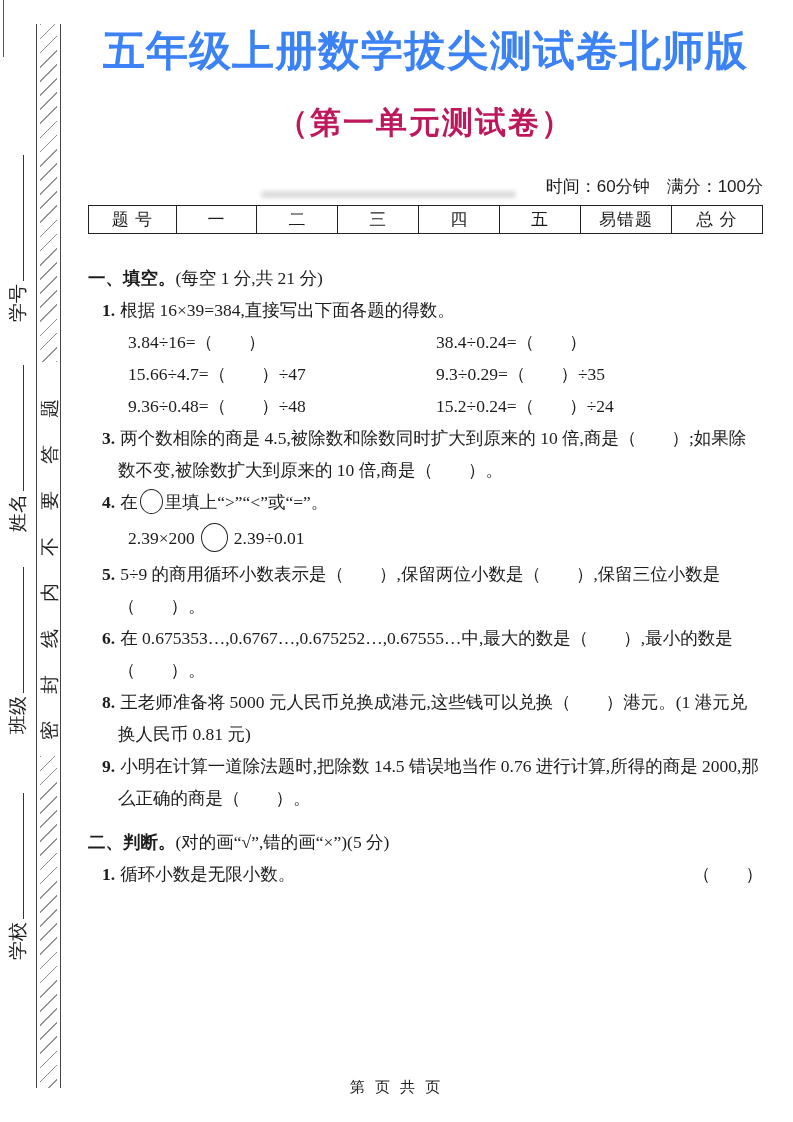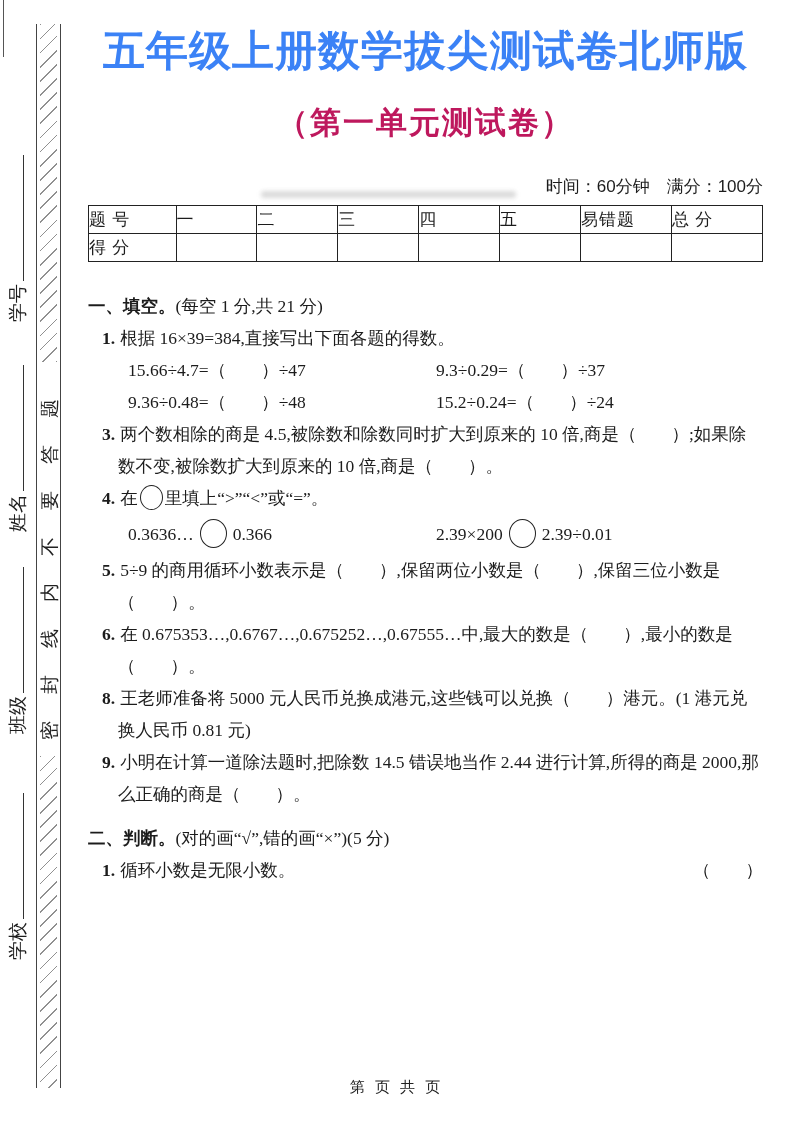--- a/index.html
+++ b/index.html
@@ -53,21 +53,21 @@
   }
   .smudge{
     width:255px;height:7px;margin-right:30px;border-radius:3px;
     background:#bdbdbd;filter:blur(2px);opacity:.55;
   }
   table.score{
     width:100%;border-collapse:collapse;margin-top:7px;
     font-size:17px;table-layout:fixed;
   }
   table.score td{
-    border:1.6px solid #222;height:27px;
+    border:1.6px solid #222;height:27px;text-align:center;
     padding:0;font-weight:normal;letter-spacing:1px;
   }
   
   .flow{font-size:17.5px;line-height:32px;}
   .sec-head{margin-top:28px;}
   .sec-bold{font-weight:bold;}
   .q{padding-left:30px;text-indent:-16px;}
   .qnum{font-weight:bold;margin-right:5px;}
   .eq-row{display:flex;padding-left:40px;}
   .eq-left{width:48.5%;}
@@ -136,83 +136,74 @@
         <tr>
       <td>题 号</td>
       <td>一</td>
       <td>二</td>
       <td>三</td>
       <td>四</td>
       <td>五</td>
       <td>易错题</td>
       <td>总 分</td>
     </tr>
-    <tr>
-      <td>得 分</td>
-      <td></td>
-      <td></td>
-      <td></td>
-      <td></td>
-      <td></td>
-      <td></td>
-      <td></td>
-    </tr>
   </tbody>
     </table>
 
   <div class="flow">
 
     <div class="sec-head">
       <span class="sec-bold">一、填空。</span><span>(每空 1 分,共 21 分)</span>
     </div>
 
     <div class="q">
       <span class="qnum">1.</span><span>根据 16×39=384,直接写出下面各题的得数。</span>
     </div>
+    <div class="eq-row">
+      <span class="eq-left">3.84÷16=（　　）</span>
+      <span class="eq-right">38.4÷0.24=（　　）</span>
+    </div>
 
     <div class="eq-row">
       <span class="eq-left">15.66÷4.7=（　　）÷47</span>
-      <span class="eq-right">9.3÷0.29=（　　）÷37</span>
+      <span class="eq-right">9.3÷0.29=（　　）÷35</span>
     </div>
     <div class="eq-row">
       <span class="eq-left">9.36÷0.48=（　　）÷48</span>
       <span class="eq-right">15.2÷0.24=（　　）÷24</span>
     </div>
 
     <div class="q">
       <span class="qnum">3.</span><span>两个数相除的商是 4.5,被除数和除数同时扩大到原来的 10 倍,商是（　　）;如果除数不变,被除数扩大到原来的 10 倍,商是（　　）。</span>
     </div>
 
     <div class="q">
       <span class="qnum">4.</span><span>在</span><span class="circle small"></span><span>里填上“&gt;”“&lt;”或“=”。</span>
     </div>
     <div class="pair-row">
-      <span class="eq-left">
-        <span>0.3636…</span><span class="circle"></span><span>0.366</span>
-      </span>
       <span class="eq-right">
         <span>2.39×200</span><span class="circle"></span><span>2.39÷0.01</span>
       </span>
     </div>
 
     <div class="q">
       <span class="qnum">5.</span><span>5÷9 的商用循环小数表示是（　　）,保留两位小数是（　　）,保留三位小数是（　　）。</span>
     </div>
 
     <div class="q">
       <span class="qnum">6.</span><span>在 0.675353…,0.6767…,0.675252…,0.67555…中,最大的数是（　　）,最小的数是（　　）。</span>
     </div>
 
 
     <div class="q">
       <span class="qnum">8.</span><span>王老师准备将 5000 元人民币兑换成港元,这些钱可以兑换（　　）港元。(1 港元兑换人民币 0.81 元)</span>
     </div>
 
     <div class="q">
-      <span class="qnum">9.</span><span>小明在计算一道除法题时,把除数 14.5 错误地当作 2.44 进行计算,所得的商是 2000,那么正确的商是（　　）。</span>
+      <span class="qnum">9.</span><span>小明在计算一道除法题时,把除数 14.5 错误地当作 0.76 进行计算,所得的商是 2000,那么正确的商是（　　）。</span>
     </div>
 
     <div class="sec-head" style="margin-top:12px;">
       <span class="sec-bold">二、判断。</span><span>(对的画“√”,错的画“×”)(5 分)</span>
     </div>
 
     <div class="q">
       <span class="ans">（　　）</span>
       <span class="qnum">1.</span><span>循环小数是无限小数。</span>
     </div>

